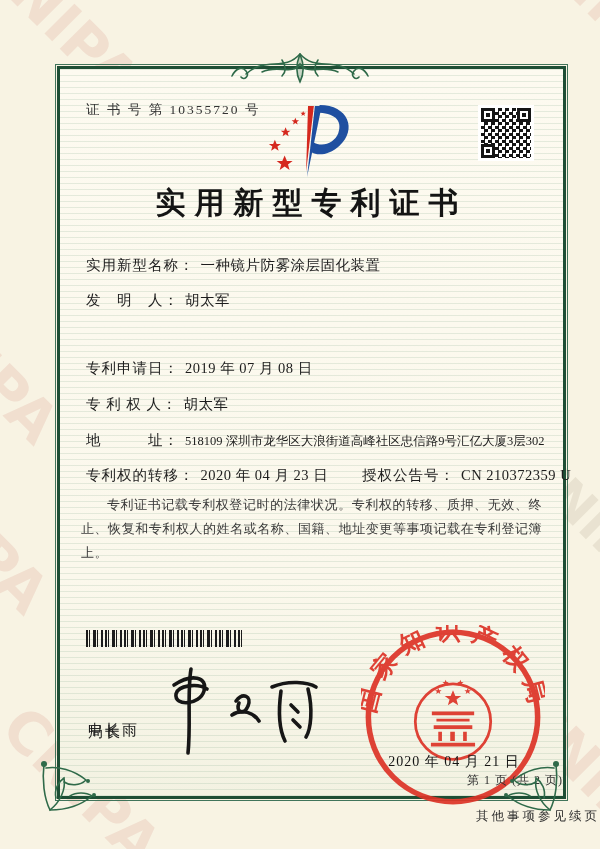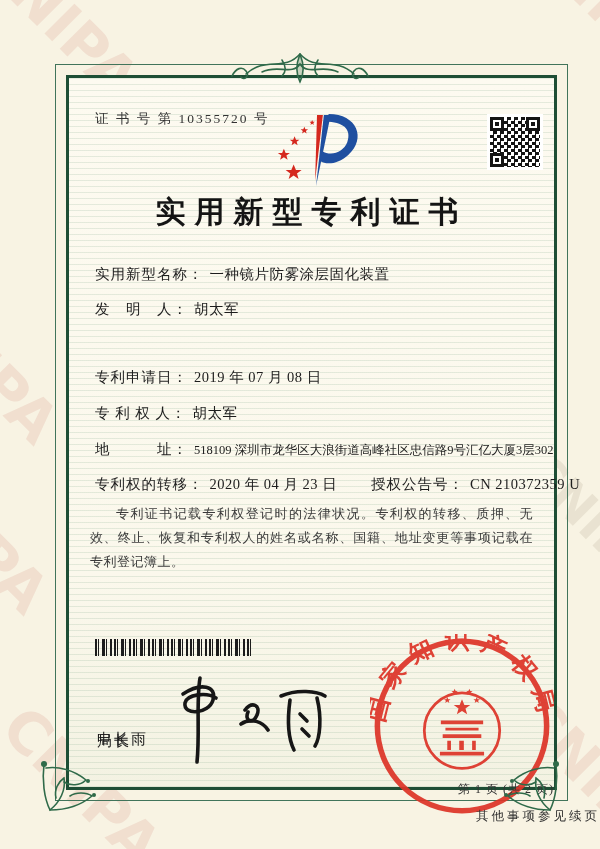--- a/index.html
+++ b/index.html
@@ -12,21 +12,21 @@
   
   .wm{
     position:absolute;font-family:"DejaVu Sans",sans-serif;font-weight:700;
     transform:rotate(45deg);pointer-events:none;white-space:nowrap;z-index:1;
   }
   .wm.pink{color:rgba(205,120,105,0.16);font-size:58px;}
   .wm.gray{color:rgba(140,128,100,0.14);font-size:50px;}
   
   .frame{
     position:absolute;left:55px;top:64px;width:513px;height:737px;
-    border:1px solid #41745a;padding:10px;box-sizing:border-box;z-index:2;
+    border:1px solid #41745a;padding:1px;box-sizing:border-box;z-index:2;
     background:transparent;
   }
   .frame-inner{
     width:100%;height:100%;box-sizing:border-box;
     border:3px solid #1e4e35;position:relative;
     background:
       repeating-linear-gradient(0deg, rgba(130,170,140,0.20) 0px, rgba(130,170,140,0.20) 1px, rgba(0,0,0,0) 1px, rgba(0,0,0,0) 6px),
       linear-gradient(180deg,#fdfaf0 0%, #fbf8ec 70%, #f3f2e2 100%);
   }
   .frame-content{position:absolute;left:0;top:0;right:0;bottom:0;}
@@ -179,20 +179,21 @@
           <use href="#st" transform="translate(92,63) scale(0.36)" stroke="none"></use>
           <use href="#st" transform="translate(108,63) scale(0.36)" stroke="none"></use>
           <use href="#st" transform="translate(116,72) scale(0.36)" stroke="none"></use>
           <path stroke="none" d="M77,94 h46 v4 h-46 z M82,102 h36 v3 h-36 z M79,109 h42 v4 h-42 z M84,116 h4 v10 h-4 z M97,116 h5 v10 h-5 z M111,116 h4 v10 h-4 z M76,128 h48 v4 h-48 z"></path>
         </g>
         <path id="sealArc" d="M 30,146 A 84,84 0 1 1 170,146" fill="none"></path>
         <text font-size="26" font-weight="bold" fill="#dd3327" letter-spacing="11" font-family="Liberation Serif, DejaVu Serif, serif">
           <textPath href="#sealArc" startOffset="50%" text-anchor="middle">国家知识产权局</textPath>
         </text>
       </svg>
+      <div class="seal-date">2020 年 04 月 21 日</div>
 
       <div class="page-no">第 1 页 (共 2 页)</div>
     </div>
   </div>
 </div>
 
 <svg class="ornament-top" viewBox="0 0 148 40" aria-hidden="true">
   <g fill="none" stroke="#2f6a49" stroke-width="1.6" stroke-linecap="round">
     <path d="M6,30 C10,22 16,20 20,25 C24,30 18,35 15,31"></path>
     <path d="M142,30 C138,22 132,20 128,25 C124,30 130,35 133,31"></path>

